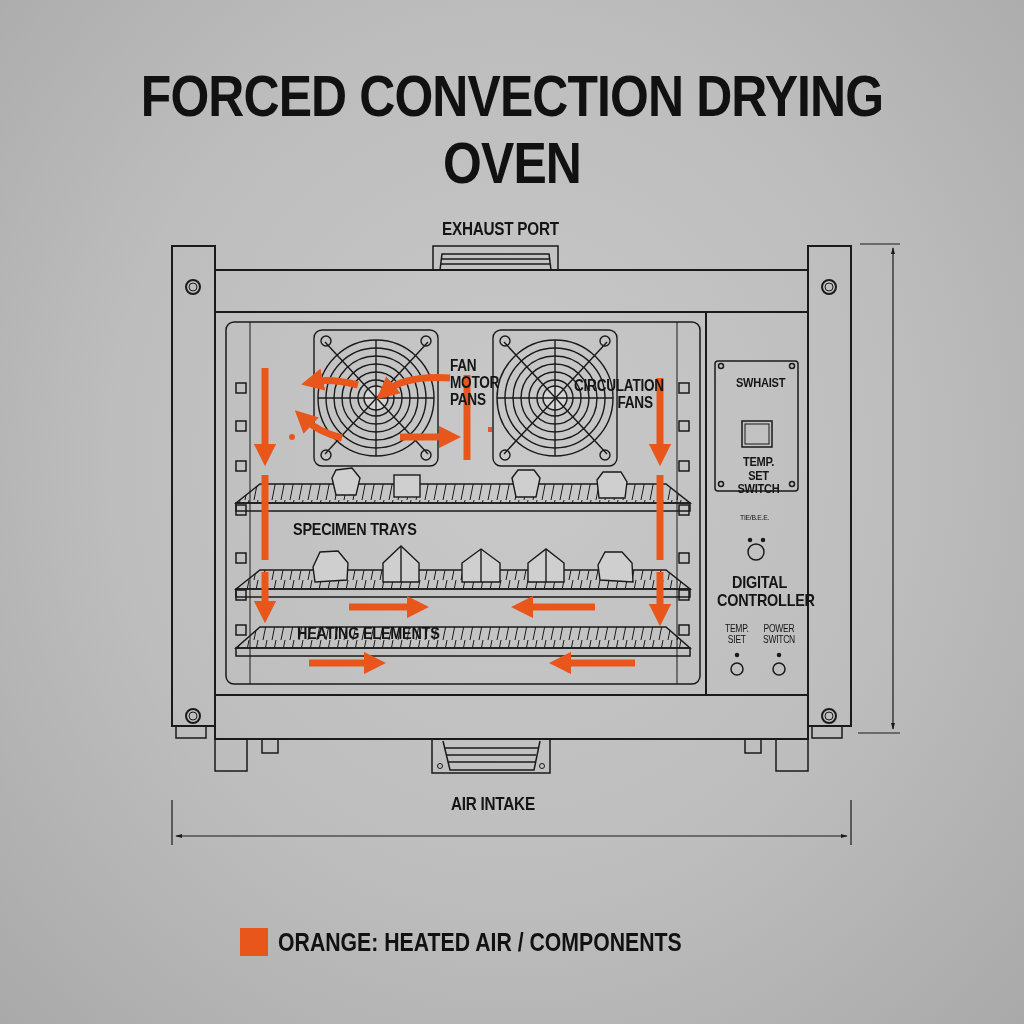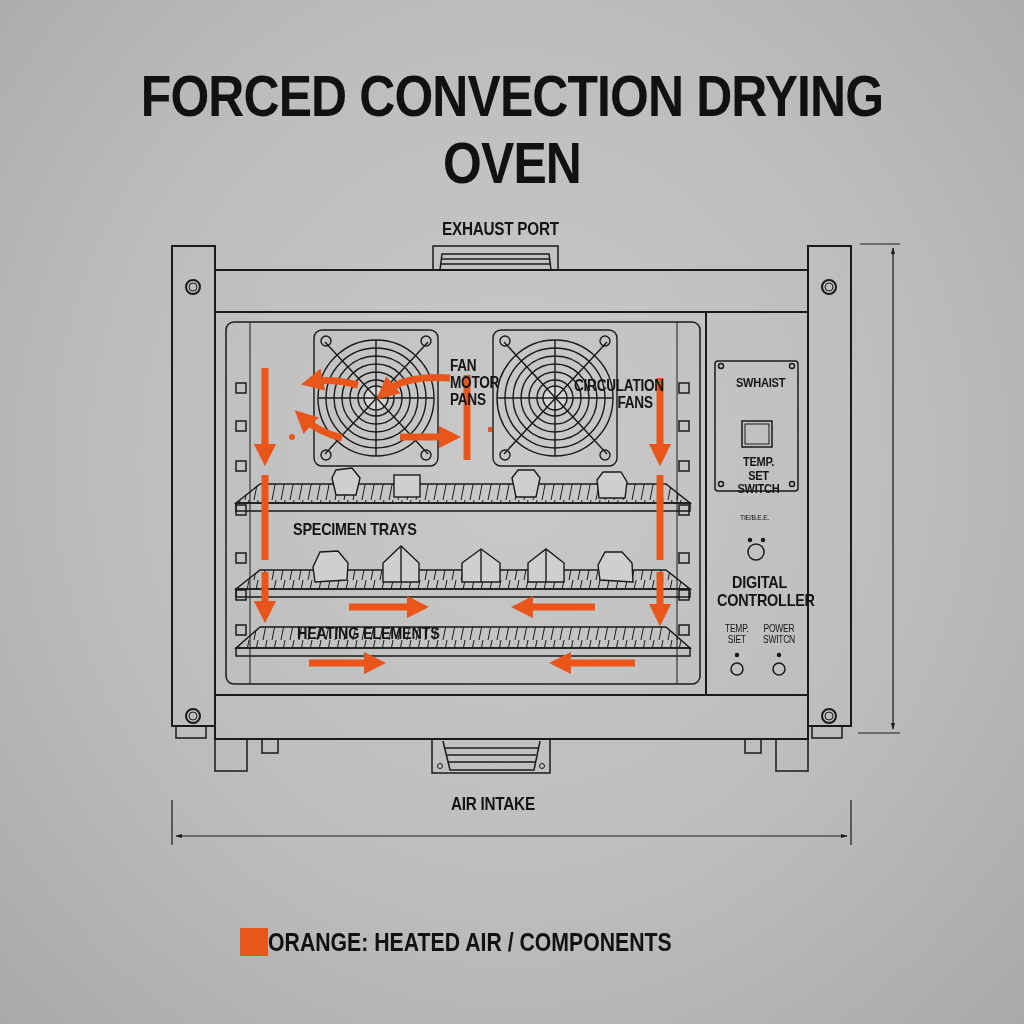--- a/index.html
+++ b/index.html
@@ -14,21 +14,21 @@
     font-size:58px; letter-spacing:-1px; color:#111;
     transform: scaleX(0.86); transform-origin:center;
   }
   .label {
     position:absolute; font-family:"Liberation Sans", sans-serif; font-weight:bold;
     color:#151515; text-transform:uppercase; letter-spacing:-0.3px;
     line-height:1.05; transform: scaleX(0.85); transform-origin:left top;
   }
   svg.diagram { position:absolute; left:0; top:0; }
   .legend {
-    position:absolute; left:240px; top:928px; display:flex; align-items:flex-start; 
+    position:absolute; left:240px; top:928px; display:flex; align-items:flex-start; gap:10px;
   }
   .legend-swatch { width:28px; height:28px; background:#e8561c; }
   .legend-text {
     font-family:"Liberation Sans", sans-serif; font-weight:bold; font-size:25px; color:#111;
     transform: scaleX(0.85); transform-origin:left center; white-space:nowrap;
   }
 </style>
 </head>
 <body>
 

